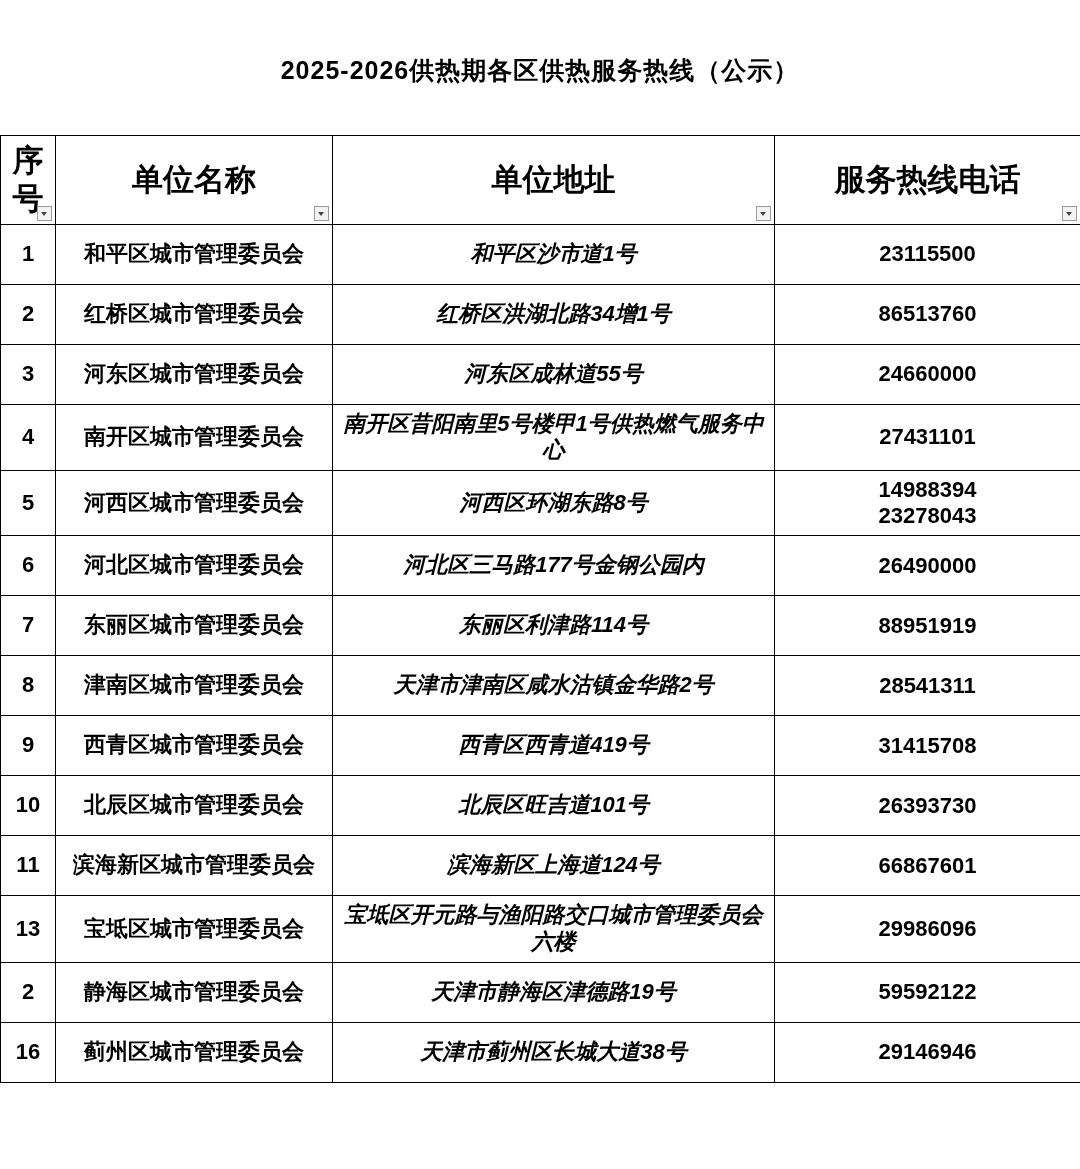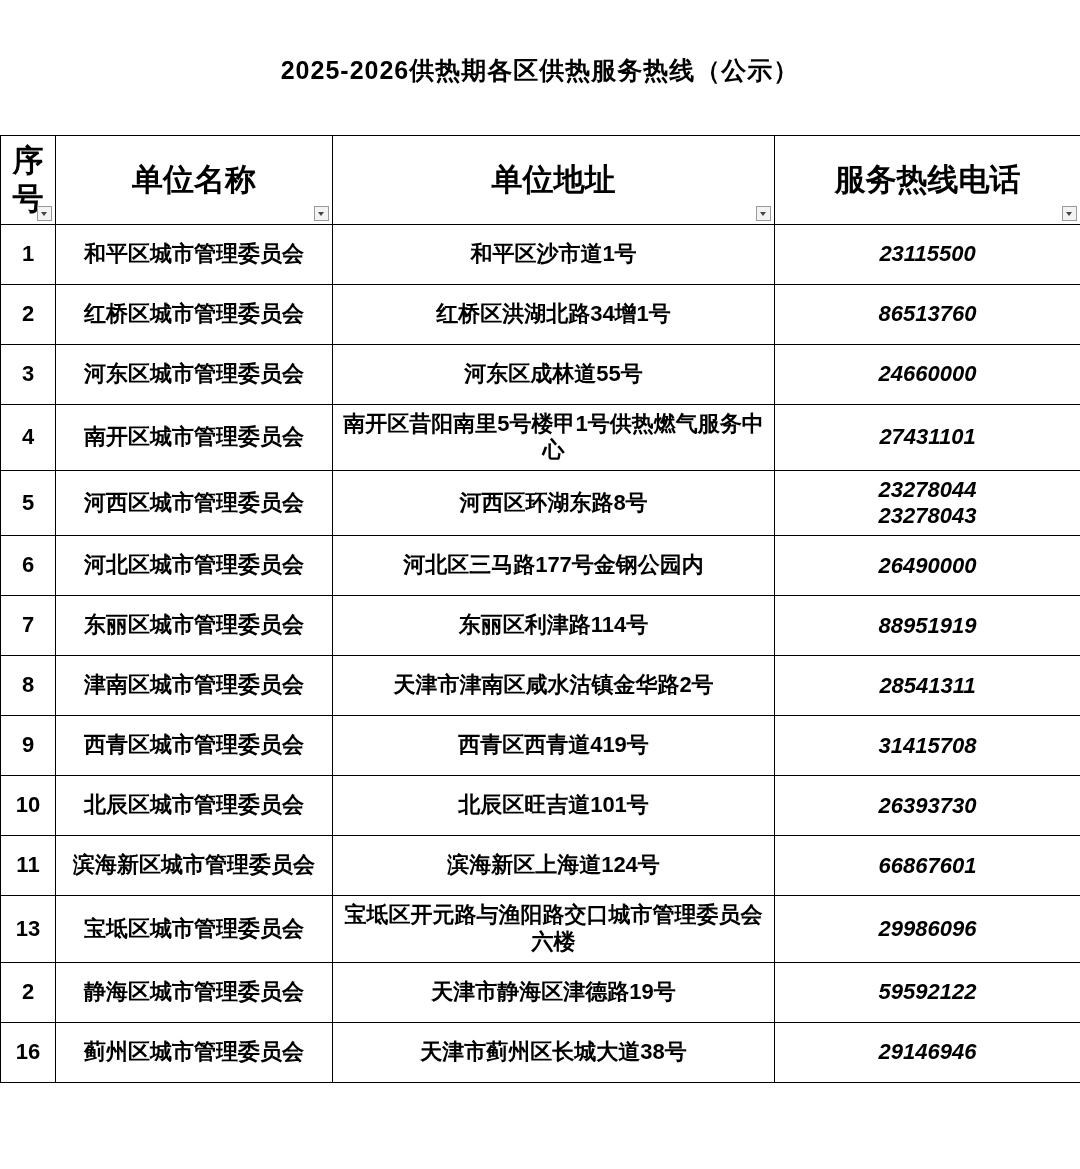--- a/index.html
+++ b/index.html
@@ -50,21 +50,21 @@
     position: relative;
   }
   col.c-idx { width: 55px; }
   col.c-name { width: 277px; }
   col.c-addr { width: 442px; }
   col.c-tel { width: 306px; }
 
   td.idx, th.idx { font-size: 22px; }
   td.tel { font-size: 23px; }
   td.name { font-size: 23px; }
-  td.addr { font-size: 23px; }
+  td.addr { font-size: 23px; font-style: italic; }
 
   tr.data-row { height: 60px; }
 
   .filter-btn {
     position: absolute;
     right: 3px;
     bottom: 3px;
     width: 15px;
     height: 15px;
     border: 1px solid #9a9a9a;
@@ -73,21 +73,21 @@
   }
   .filter-btn::after {
     content: "";
     position: absolute;
     left: 3px;
     top: 5px;
     border-left: 3.5px solid transparent;
     border-right: 3.5px solid transparent;
     border-top: 4px solid #444444;
   }
-  .tel-multi div { line-height: 1.18; font-style: italic; }
+  .tel-multi div { line-height: 1.18; }
 </style>
 </head>
 <body>
 
 <div class="page">
 
   <div class="doc-title">2025-2026供热期各区供热服务热线（公示）</div>
 
   <table class="sheet">
     <colgroup>
@@ -147,21 +147,21 @@
           <td class="addr">南开区昔阳南里5号楼甲1号供热燃气服务中心</td>
           <td class="tel tel-multi">
             <div>27431101</div>
           </td>
         </tr>
         <tr class="data-row">
           <td class="idx">5</td>
           <td class="name">河西区城市管理委员会</td>
           <td class="addr">河西区环湖东路8号</td>
           <td class="tel tel-multi">
-            <div>23278044</div>
+            <div>14988394</div>
             <div>23278043</div>
           </td>
         </tr>
         <tr class="data-row">
           <td class="idx">6</td>
           <td class="name">河北区城市管理委员会</td>
           <td class="addr">河北区三马路177号金钢公园内</td>
           <td class="tel tel-multi">
             <div>26490000</div>
           </td>

